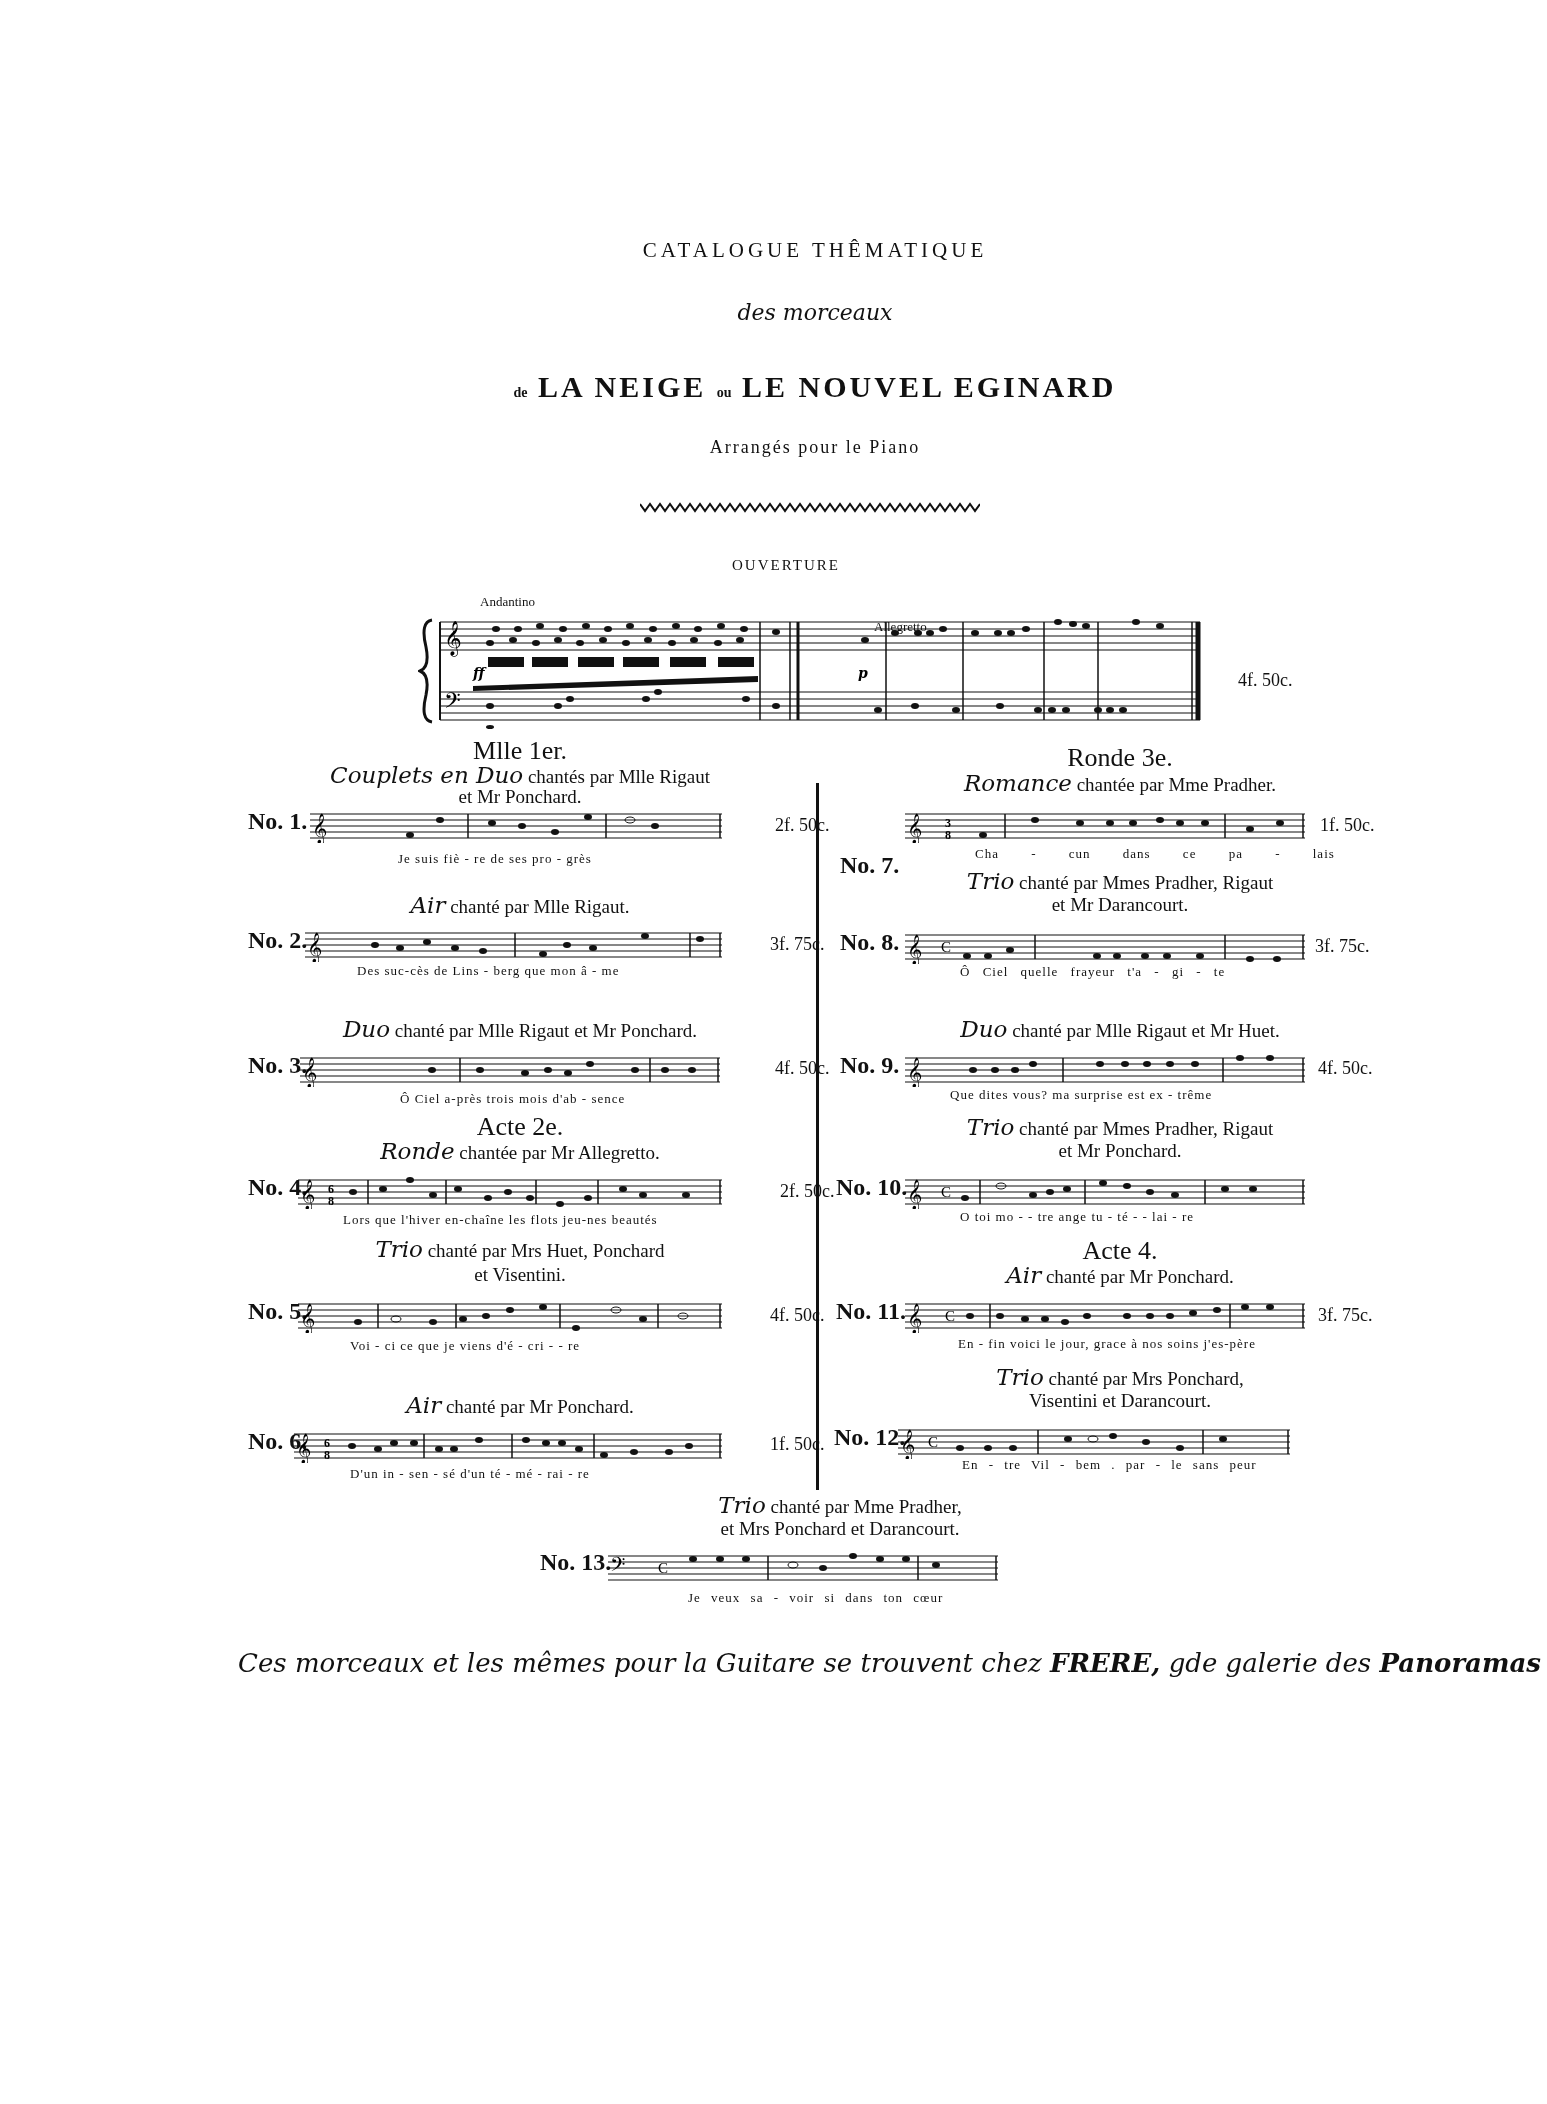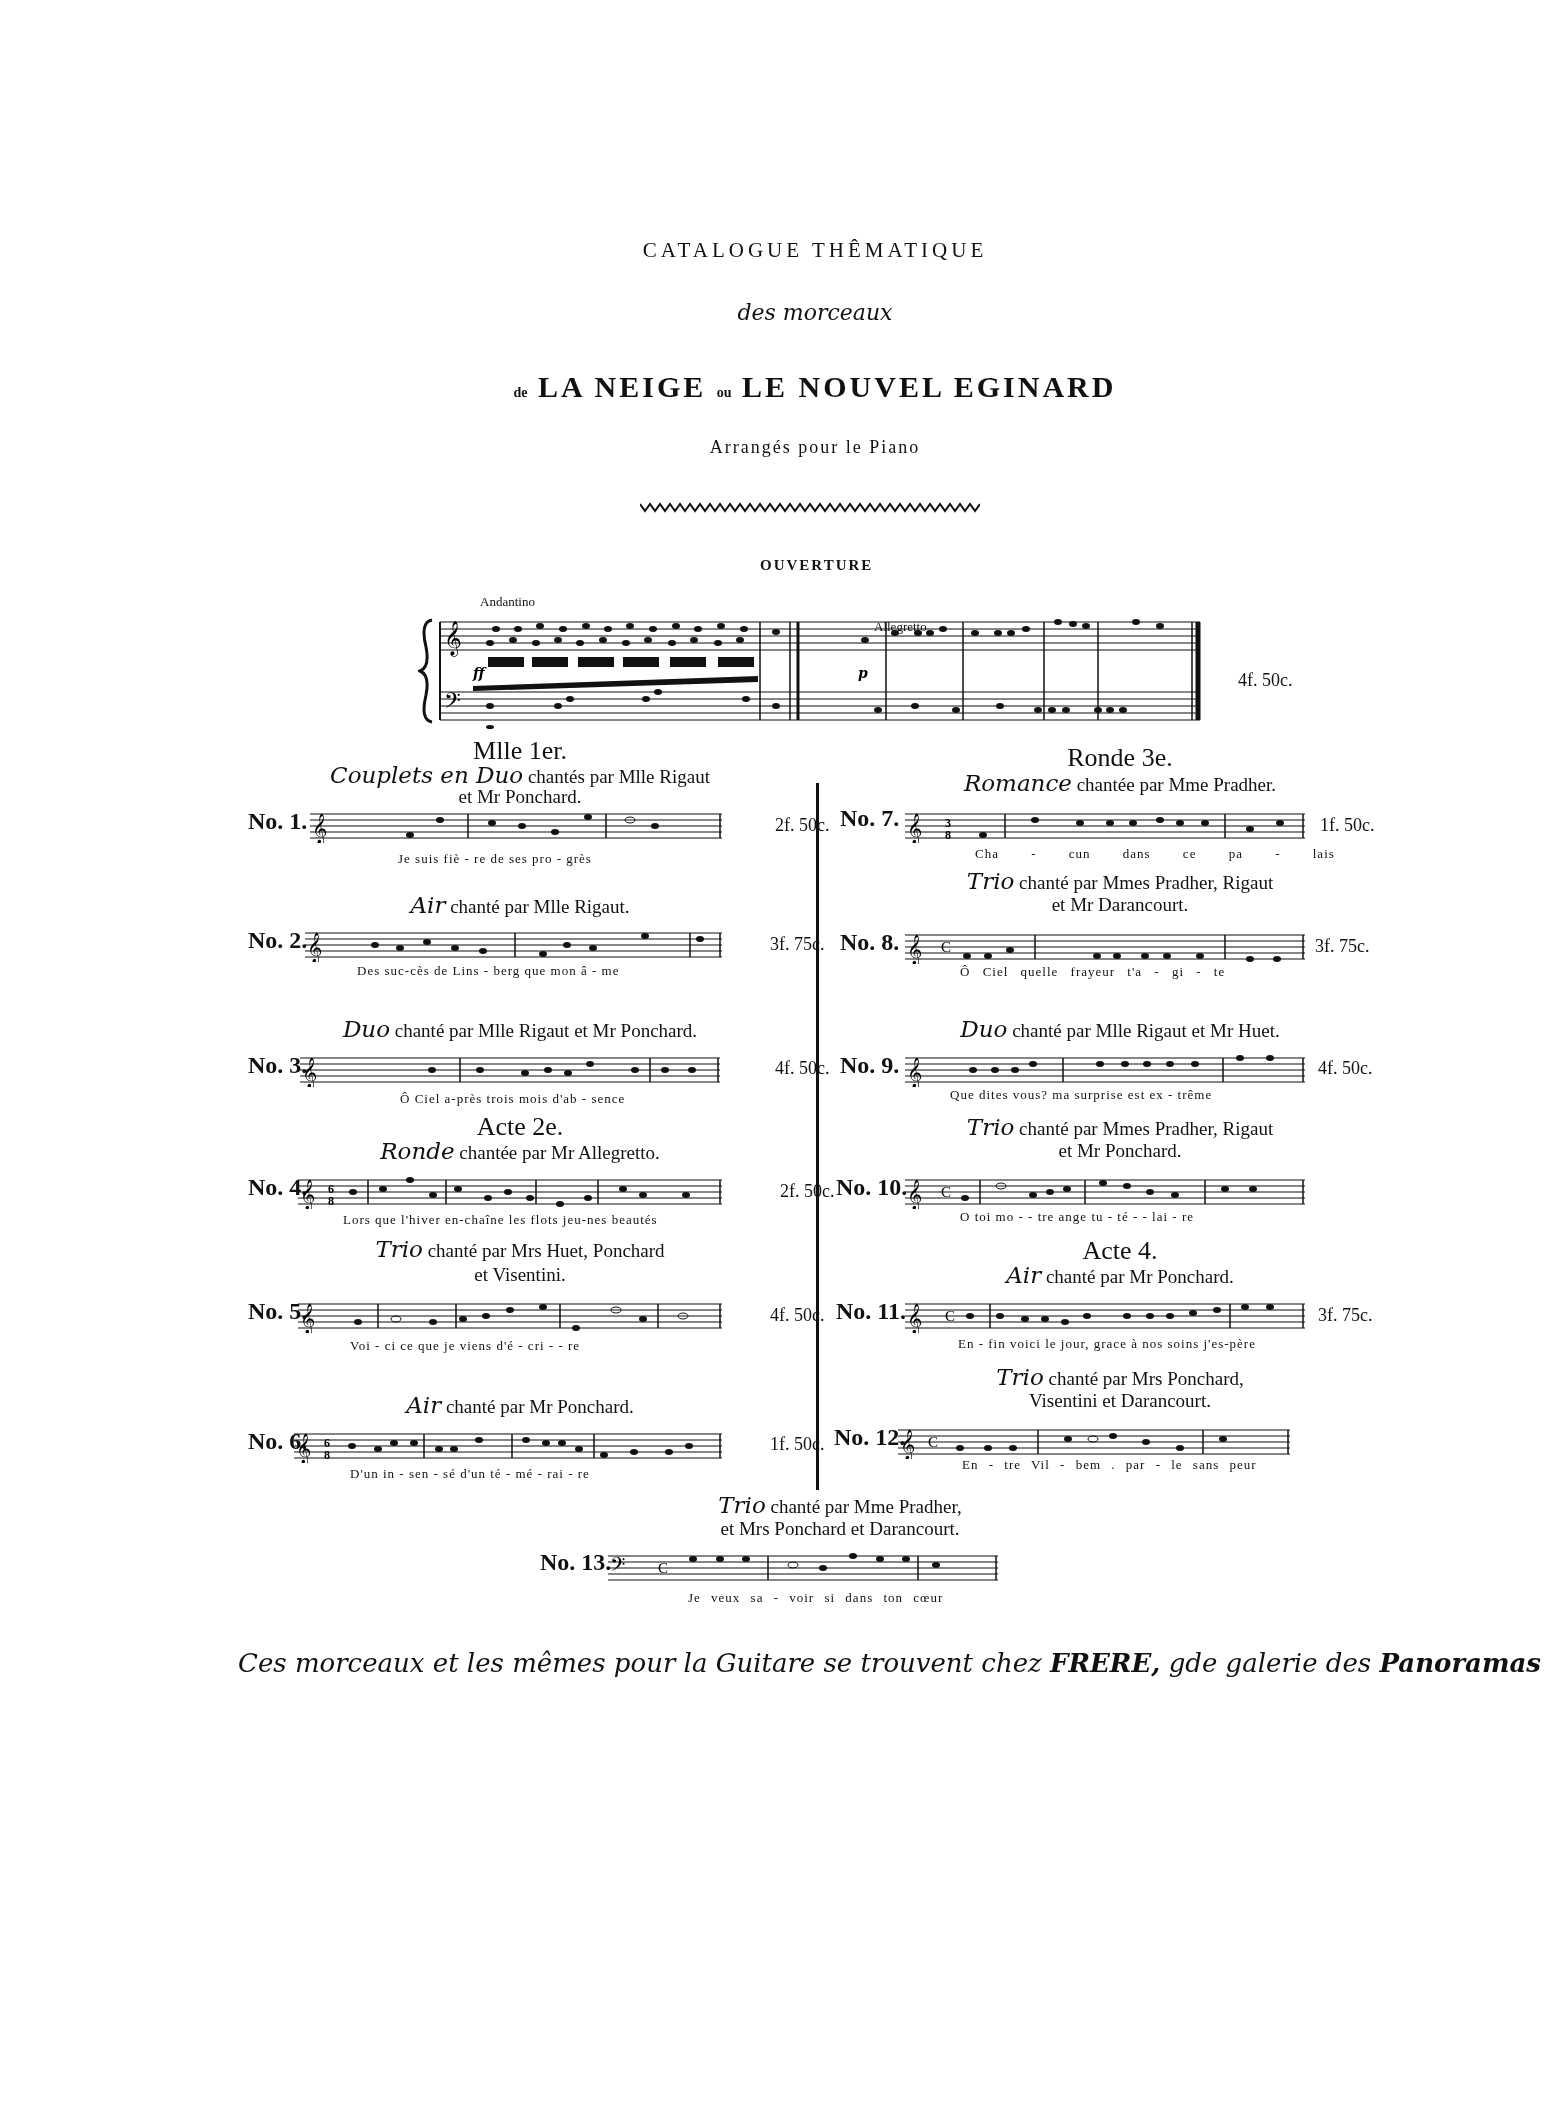--- a/index.html
+++ b/index.html
@@ -38,21 +38,21 @@
   <span>LE NOUVEL EGINARD</span>
 </div>
 <div class="abs center arr" style="left:0;width:1630px;top:437px;">Arrangés pour le Piano</div>
 
 <div class="abs" style="left:640px;top:500px;width:340px;height:14px;">
   <svg width="340" height="14" viewBox="0 0 340 14">
     <polyline fill="none" stroke="#111" stroke-width="2" points="0,4 5,11 10,4 15,11 20,4 25,11 30,4 35,11 40,4 45,11 50,4 55,11 60,4 65,11 70,4 75,11 80,4 85,11 90,4 95,11 100,4 105,11 110,4 115,11 120,4 125,11 130,4 135,11 140,4 145,11 150,4 155,11 160,4 165,11 170,4 175,11 180,4 185,11 190,4 195,11 200,4 205,11 210,4 215,11 220,4 225,11 230,4 235,11 240,4 245,11 250,4 255,11 260,4 265,11 270,4 275,11 280,4 285,11 290,4 295,11 300,4 305,11 310,4 315,11 320,4 325,11 330,4 335,11 340,4"></polyline>
   </svg>
 </div>
 
-<div class="abs ouv" style="left:760px;top:557px;font-weight:bold;">OUVERTURE</div>
+<div class="abs ouv" style="left:732px;top:557px;">OUVERTURE</div>
 <div class="abs tempo" style="left:480px;top:594px;">Andantino</div>
 <div class="abs tempo" style="left:848px;top:619px;margin-left:26px;">Allegretto</div>
 <div class="abs" style="left:418px;top:612px;width:790px;height:118px;">
   <svg width="790" height="118" viewBox="0 0 790 118">
 
     <path d="M14 8 Q2 10 8 35 Q12 55 2 59 Q12 63 8 83 Q2 108 14 110" fill="none" stroke="#111" stroke-width="3"></path>
 
     <g stroke="#111" stroke-width="1.2">
       <line x1="22" y1="10" x2="782" y2="10"></line>
         <line x1="22" y1="17" x2="782" y2="17"></line>
@@ -403,21 +403,21 @@
 </div>
 <div class="abs price" style="left:770px;top:1434px;">1f. 50c.</div>
 <div class="abs lyrics" style="left:350px;top:1466px;">D'un in - sen - sé d'un té - mé - rai - re</div>
 
 <div class="abs center acte" style="left:900px;width:440px;top:745px;">Ronde 3e.</div>
 
 <div class="abs center heading" style="left:840px;width:560px;top:772px;">
   <span class="genre">Romance</span>
   <span>chantée par Mme Pradher.</span>
 </div>
-<div class="abs num" style="left:840px;top:805px;">No. 7.</div>
+<div class="abs num" style="left:840px;top:852px;">No. 7.</div>
 <div class="staff" style="left:905px;top:811px;">
   <svg width="400" height="32" viewBox="0 0 400 32">
       <g stroke="#111" stroke-width="1.1">
         <line x1="0" y1="3" x2="400" y2="3"></line>
         <line x1="0" y1="9" x2="400" y2="9"></line>
         <line x1="0" y1="15" x2="400" y2="15"></line>
         <line x1="0" y1="21" x2="400" y2="21"></line>
         <line x1="0" y1="27" x2="400" y2="27"></line>
       </g>
       <text x="2" y="26" font-size="26">𝄞</text>

